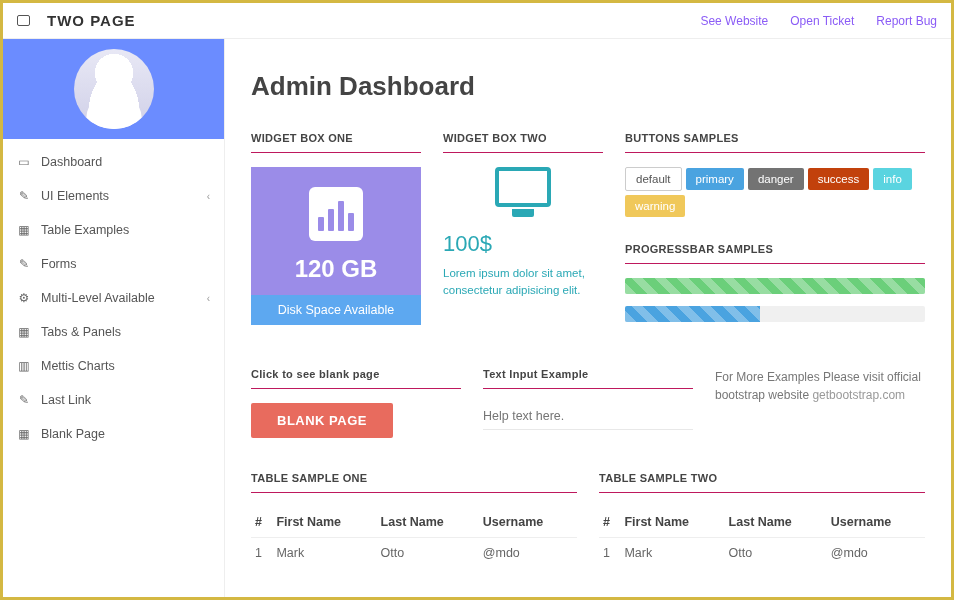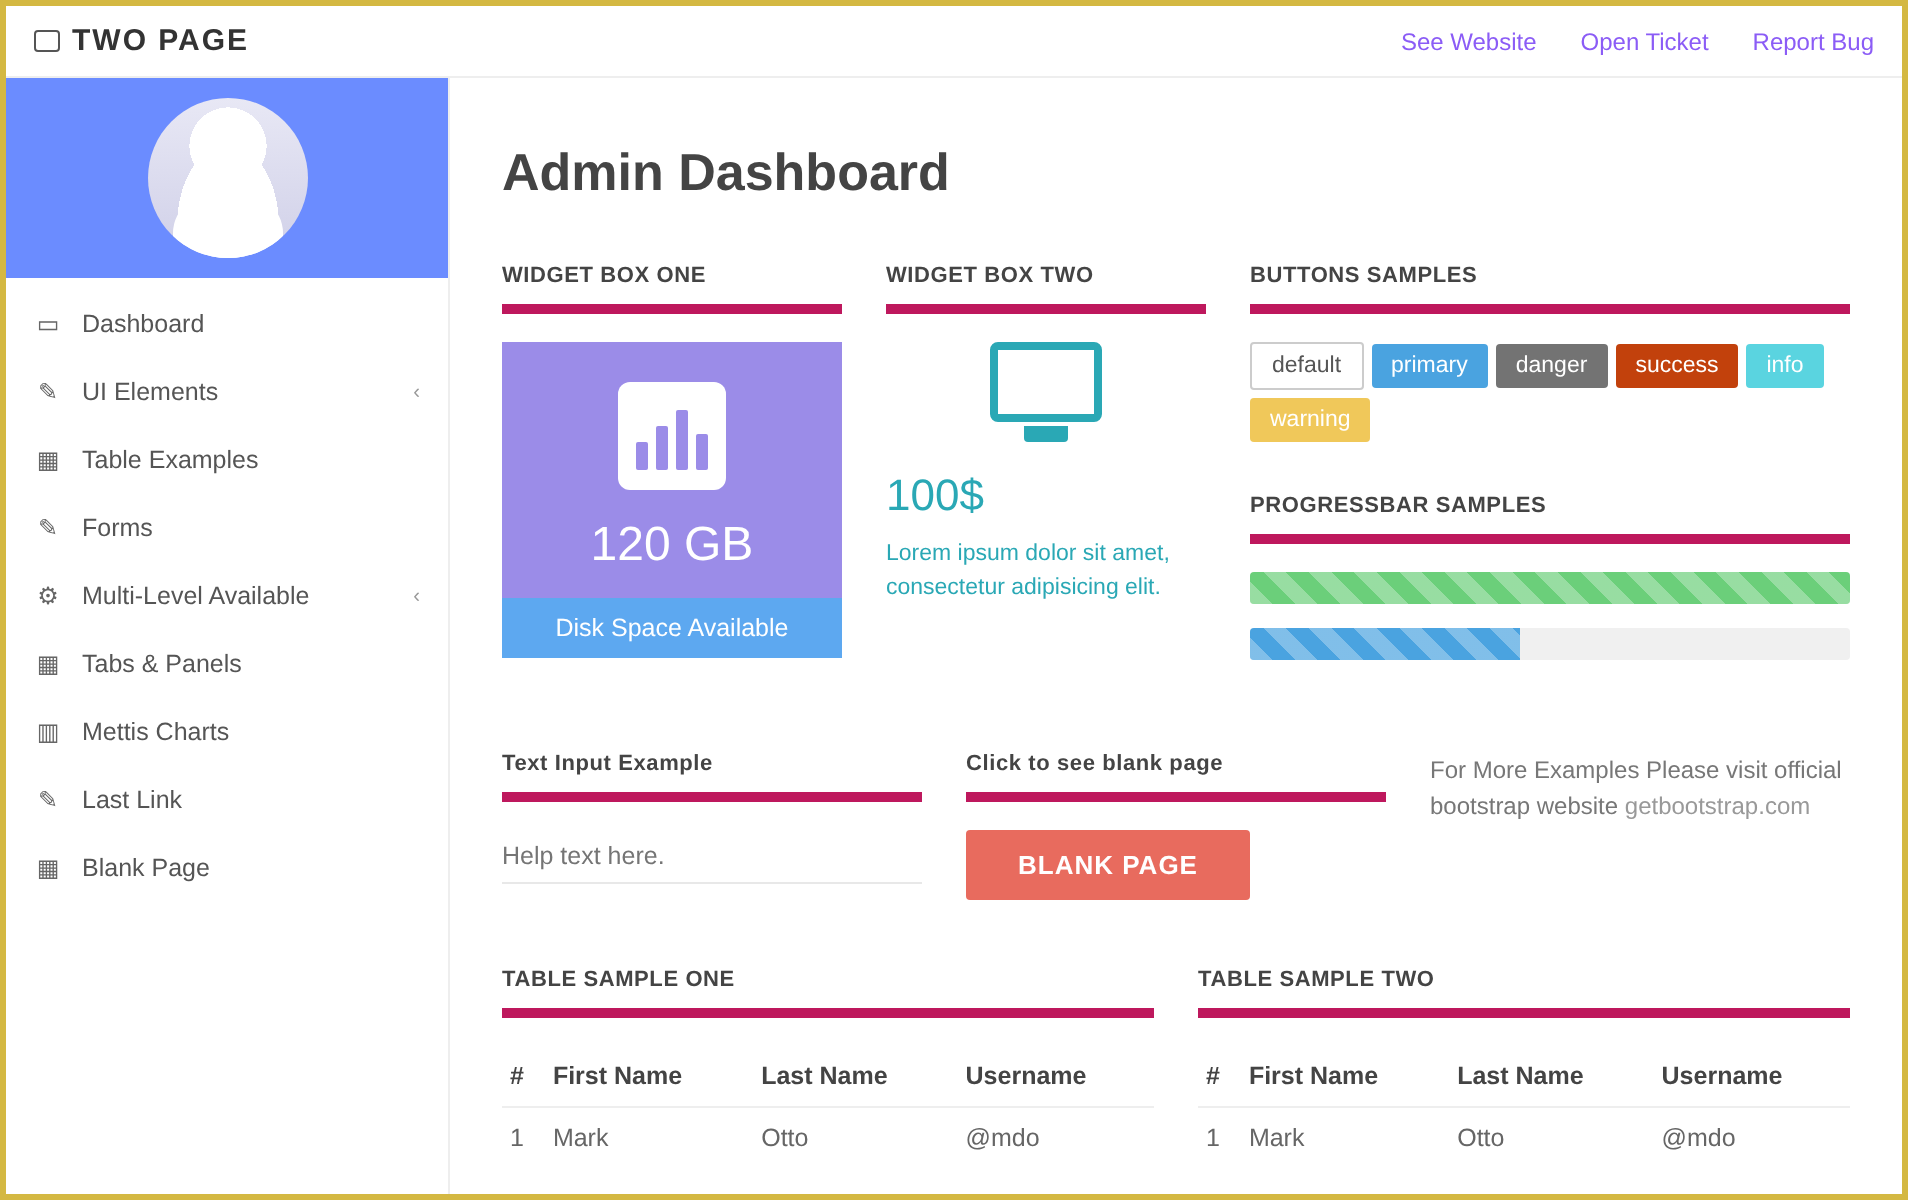--- a/index.html
+++ b/index.html
@@ -1,41 +1,41 @@
 <!DOCTYPE html>
 <html><head>
 <meta charset="utf-8">
 <style>
 * { margin:0; padding:0; box-sizing:border-box; font-family:'Segoe UI',Arial,sans-serif; }
 body { background:#fff; width:954px; height:600px; overflow:hidden; border:3px solid #d4b842; }
 .header { height:36px; display:flex; align-items:center; justify-content:space-between; padding:0 14px; border-bottom:1px solid #eee; }
-.brand { display:flex; align-items:center; gap:6px; font-weight:600; font-size:15px; letter-spacing:1px; color:#333; }
+.brand { display:flex; align-items:center; gap:17px; font-weight:600; font-size:15px; letter-spacing:1px; color:#333; }
 .brand-icon { width:13px; height:11px; border:1.5px solid #555; border-radius:2px; }
 .header-links { display:flex; gap:22px; font-size:12px; }
 .header-links a { color:#8b5cf6; text-decoration:none; cursor:pointer; }
 .layout { display:flex; height:calc(100% - 36px); }
 .sidebar { width:222px; flex-shrink:0; background:#fff; border-right:1px solid #eee; }
 .avatar-panel { height:100px; background:#6b8cff; display:flex; align-items:center; justify-content:center; }
 .avatar { width:80px; height:80px; border-radius:50%; background:radial-gradient(circle at 50% 30%, #fff 0%, #fff 28%, transparent 28%), radial-gradient(ellipse at 50% 80%, #fff 0%, #fff 45%, transparent 45%), linear-gradient(#e8e8f5,#d0d0e8); position:relative; overflow:hidden; }
 .avatar::before{content:'';position:absolute;top:10px;left:50%;transform:translateX(-50%);width:30px;height:30px;background:#fff;border-radius:50%;}
 .avatar::after{content:'';position:absolute;bottom:-10px;left:50%;transform:translateX(-50%);width:55px;height:45px;background:#fff;border-radius:50% 50% 0 0;}
 .nav { list-style:none; padding-top:6px; }
 .nav li { display:flex; align-items:center; padding:10px 14px; font-size:12.5px; color:#555; cursor:pointer; }
 .nav .ico { width:14px; margin-right:10px; color:#666; font-size:12px; text-align:center; }
 .nav .chev { margin-left:auto; font-size:10px; color:#999; }
 .main { flex:1; padding:18px 26px; overflow:auto; }
 .page-title { font-size:26px; font-weight:700; color:#444; margin:14px 0 30px; }
 .row { display:flex; gap:22px; margin-bottom:34px; }
 .col { flex:1; }
-.section-label { font-size:11px; font-weight:700; letter-spacing:.3px; color:#444; text-transform:uppercase; border-bottom:5px solid #be185d; padding-bottom:8px; margin-bottom:14px; }
+.section-label { font-size:11px; font-weight:700; letter-spacing:.3px; color:#444; text-transform:uppercase; border-bottom:1px solid #be185d; padding-bottom:8px; margin-bottom:14px; }
 .widget1 { background:#9b8ce8; text-align:center; padding:20px 0 0; color:#fff; }
 .widget1 .chart-icon { width:54px; height:54px; margin:0 auto 14px; background:#fff; border-radius:6px; display:flex; align-items:flex-end; justify-content:center; gap:4px; padding:10px 8px; }
 .widget1 .chart-icon span{ width:6px; background:#9b8ce8; border-radius:1px;}
 .widget1 .bar1{height:14px}.widget1 .bar2{height:22px}.widget1 .bar3{height:30px}.widget1 .bar4{height:18px}
-.widget1 .big { font-size:24px; font-weight:400; margin-bottom:12px; }
+.widget1 .big { font-size:24px; font-weight:700; margin-bottom:12px; }
 .widget1 .footer { background:#5da8f0; padding:8px; font-size:12.5px; }
 .widget2 { text-align:left; }
 .monitor-icon { width:56px; height:40px; border:4px solid #2aa8b5; border-radius:4px; margin:0 auto; position:relative; }
 .monitor-icon::after{content:'';position:absolute;bottom:-14px;left:50%;transform:translateX(-50%);width:22px;height:8px;background:#2aa8b5;border-radius:0 0 2px 2px;}
 .widget2 .price { color:#2aa8b5; font-size:22px; margin:24px 0 8px; }
 .widget2 .lorem { color:#2aa8b5; font-size:11.5px; line-height:1.5; }
 .btn-row { display:flex; gap:4px; align-items:center; flex-wrap:wrap; }
 .btn { padding:5px 10px; font-size:11.5px; border:none; border-radius:2px; cursor:pointer; color:#fff; }
 .btn-default { background:#fff; color:#555; border:1px solid #ccc; }
 .btn-primary { background:#4aa3e0; }
@@ -159,26 +159,26 @@
             <div class="progress-bar pb-green"></div>
           </div>
         <div class="progress">
             <div class="progress-bar pb-blue"></div>
           </div>
       </div>
     </div>
 
     <div class="row">
       <div class="col">
+        <div class="section-label" style="text-transform:none">Click to see blank page</div>
+        <button class="blank-btn">BLANK PAGE</button>
+      </div>
+      <div class="col">
         <div class="section-label" style="text-transform:none">Text Input Example</div>
         <input class="input-placeholder" placeholder="Help text here." style="">
-      </div>
-      <div class="col">
-        <div class="section-label" style="text-transform:none">Click to see blank page</div>
-        <button class="blank-btn">BLANK PAGE</button>
       </div>
       <div class="col">
         <div class="examples-text">
           <span>For More Examples Please visit official bootstrap website </span><span class="link">getbootstrap.com</span>
         </div>
       </div>
     </div>
 
     <div class="row-tables">
       <div class="col">

